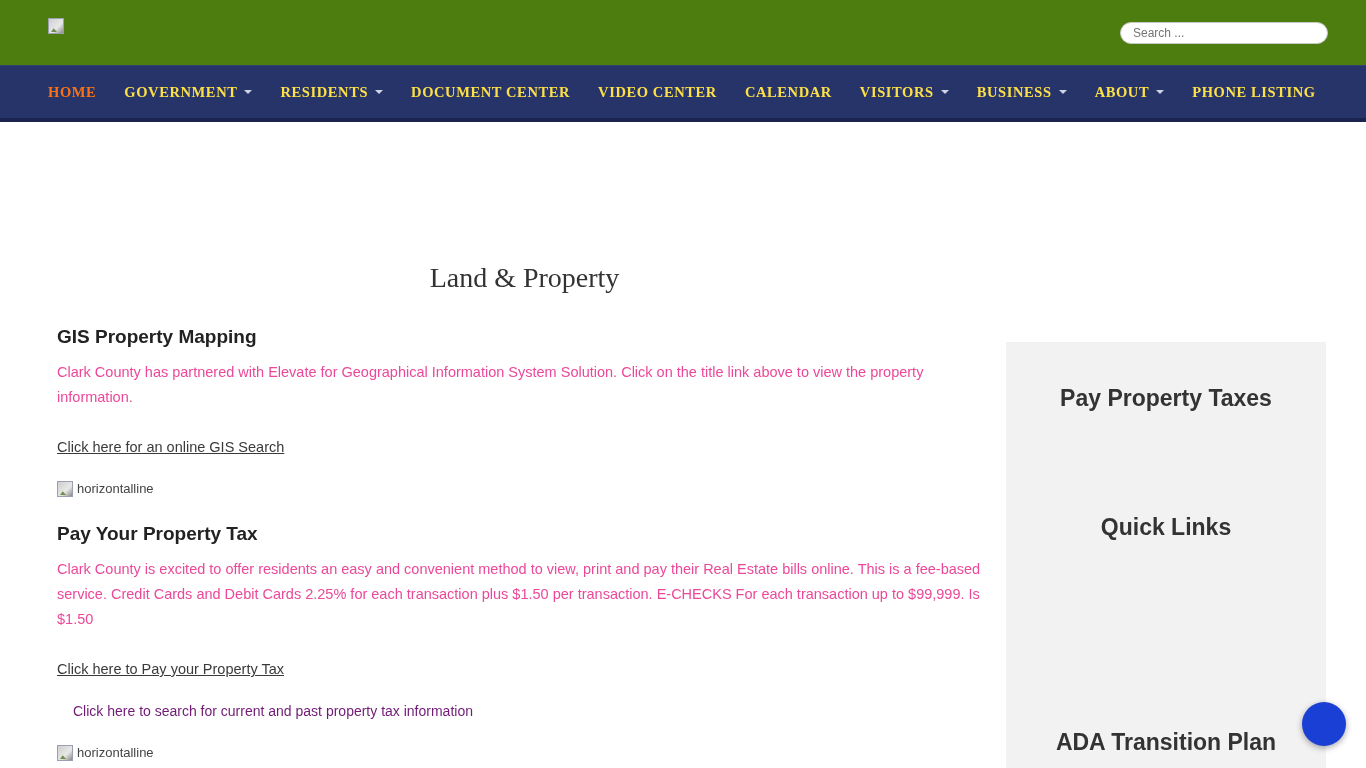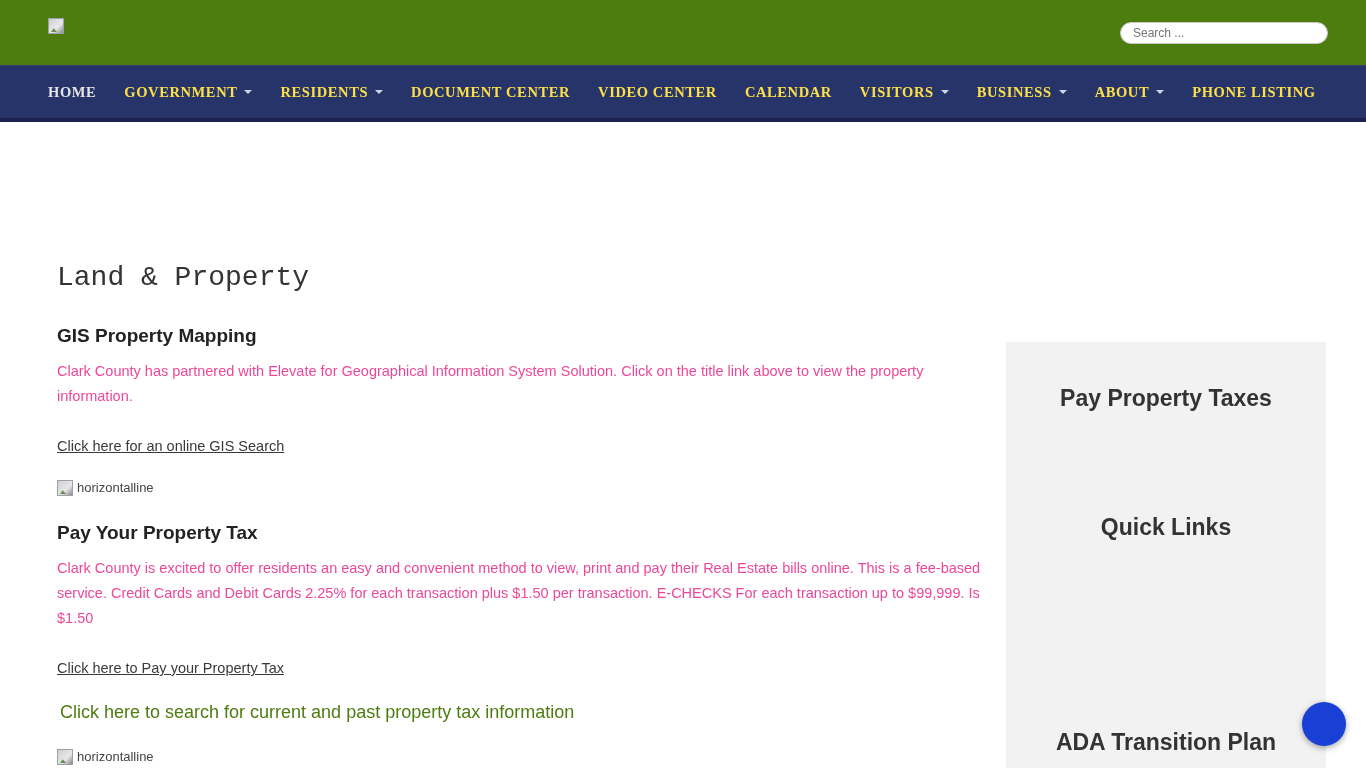--- a/index.html
+++ b/index.html
@@ -71,21 +71,21 @@
     font-weight: bold;
     font-size: 14.5px;
     letter-spacing: 0.6px;
     text-transform: uppercase;
     margin-right: 28px;
     display: flex;
     align-items: center;
     cursor: pointer;
     white-space: nowrap;
   }
-  .nav-item.active { color: #e5e5e5; }
+  .nav-item.active { color: #f97316; }
   .caret {
     margin-left: 7px;
     width: 0; height: 0;
     border-left: 4px solid transparent;
     border-right: 4px solid transparent;
     border-top: 4px solid #cfd4e6;
     display: inline-block;
   }
 
   
@@ -99,21 +99,22 @@
     position: absolute;
     left: 57px;
     top: 140px;
     width: 935px;
   }
   h1.page-title {
     font-size: 28px;
     font-weight: normal;
     color: #333333;
     margin: 0 0 32px 0;
-    font-family: Liberation Mono, monospace;
+    font-family: Liberation Serif, serif;
+    text-align: center;
   }
   h2.section-title {
     font-size: 19px;
     font-weight: bold;
     color: #222222;
     margin: 0 0 12px 0;
     font-family: "Liberation Sans", sans-serif;
   }
   p.body-text {
     font-size: 14.5px;
@@ -132,23 +133,23 @@
   .hr-img {
     display: flex;
     align-items: flex-start;
     gap: 4px;
     margin-bottom: 26px;
     font-size: 13px;
     color: #444;
   }
   .hr-img .broken-img { vertical-align: middle; }
   .plain-text {
-    font-size: 18px;
-    color: #4d7c0f;
-    margin: 0 0 26px 3px;
+    font-size: 14px;
+    color: #701a75;
+    margin: 0 0 26px 16px;
   }
 
   
   .sidebar {
     position: absolute;
     left: 1006px;
     top: 220px;
     width: 320px;
     height: 560px;
     background: #f2f2f2;

